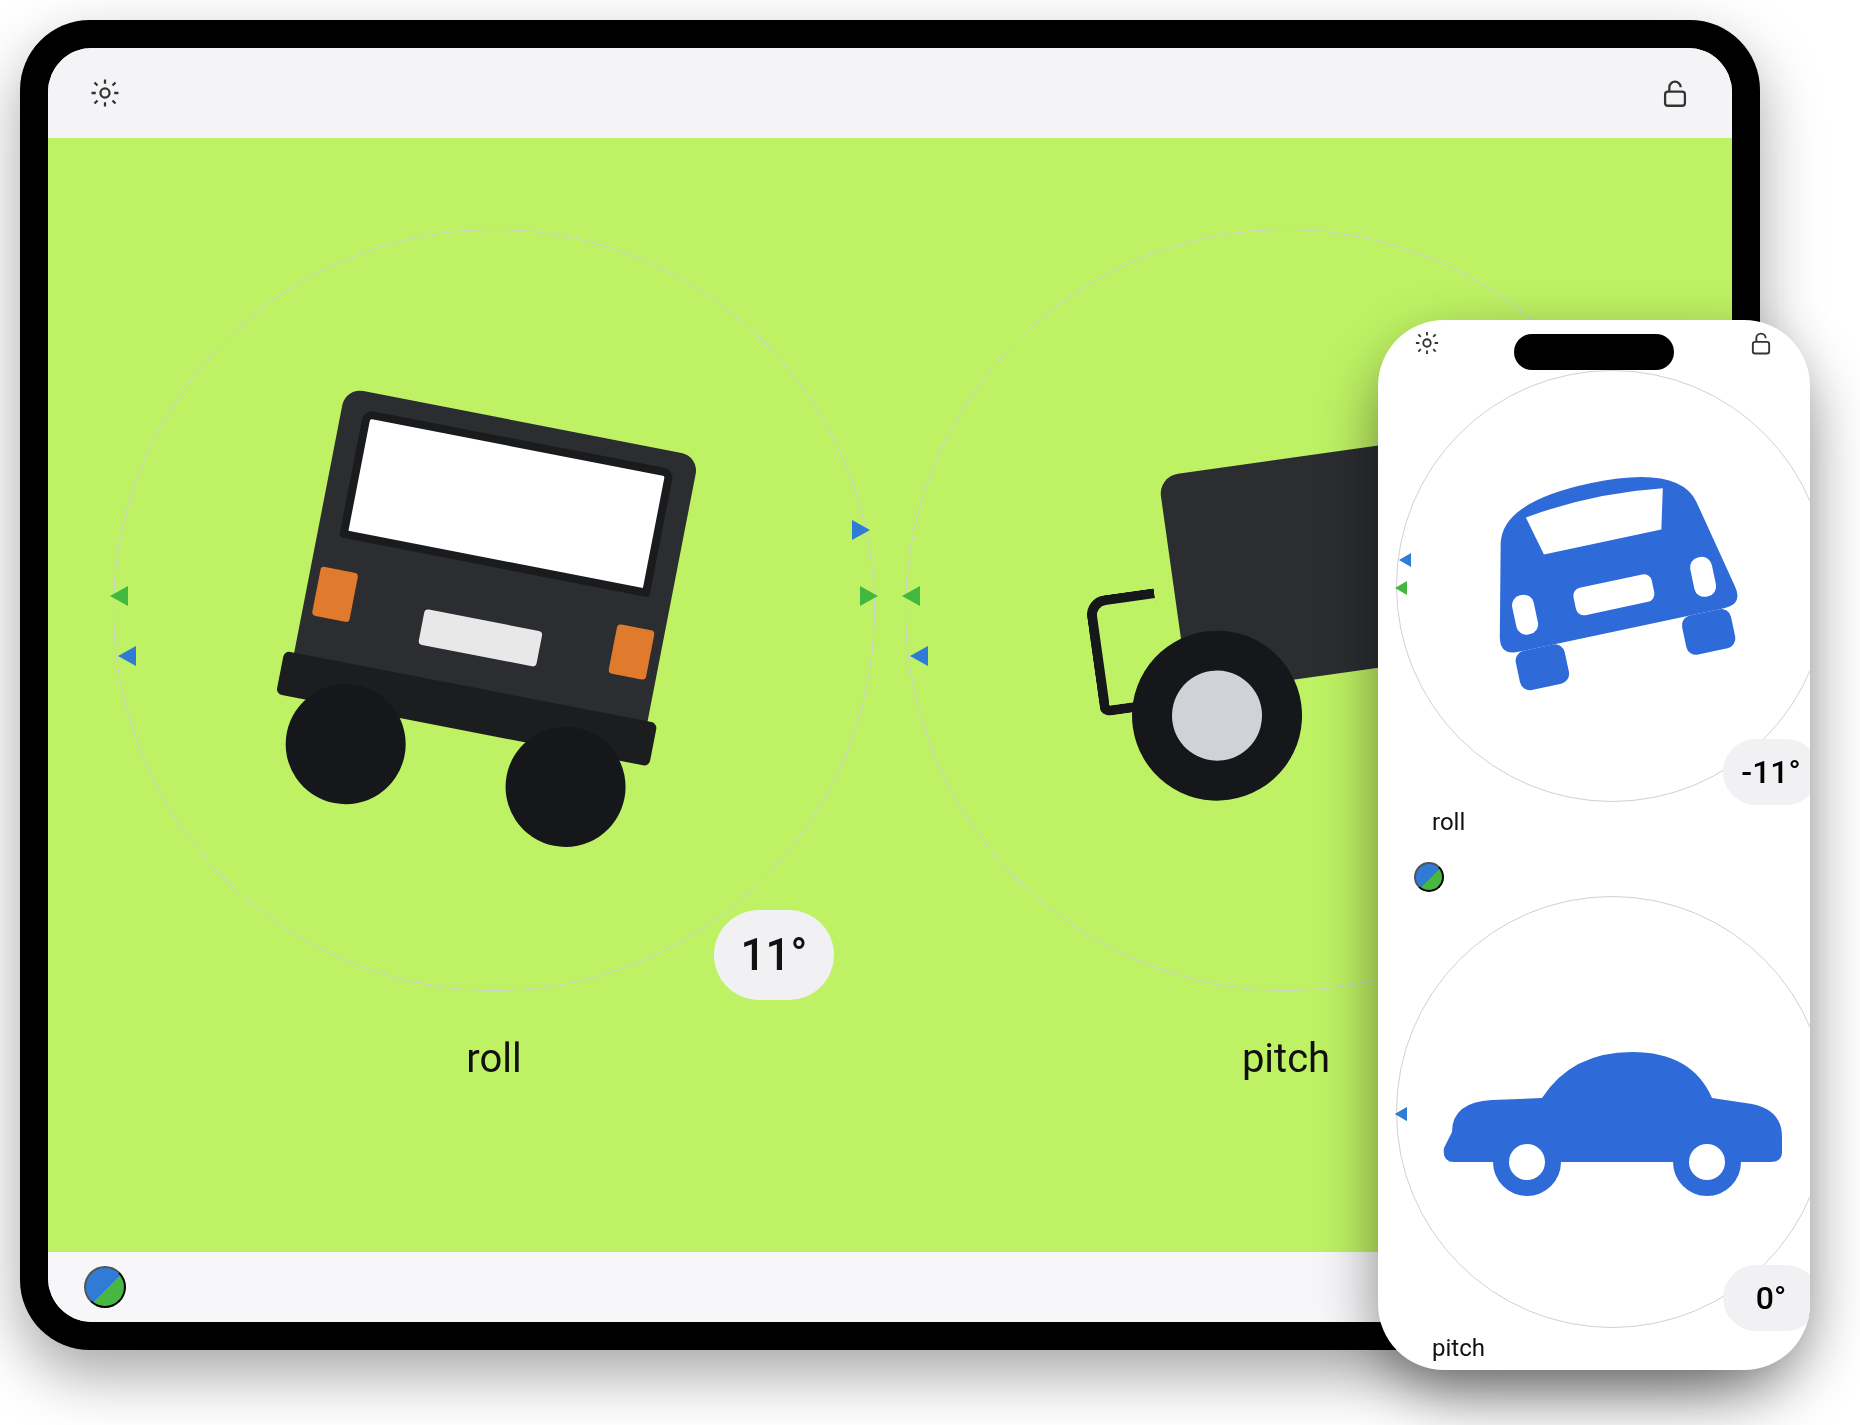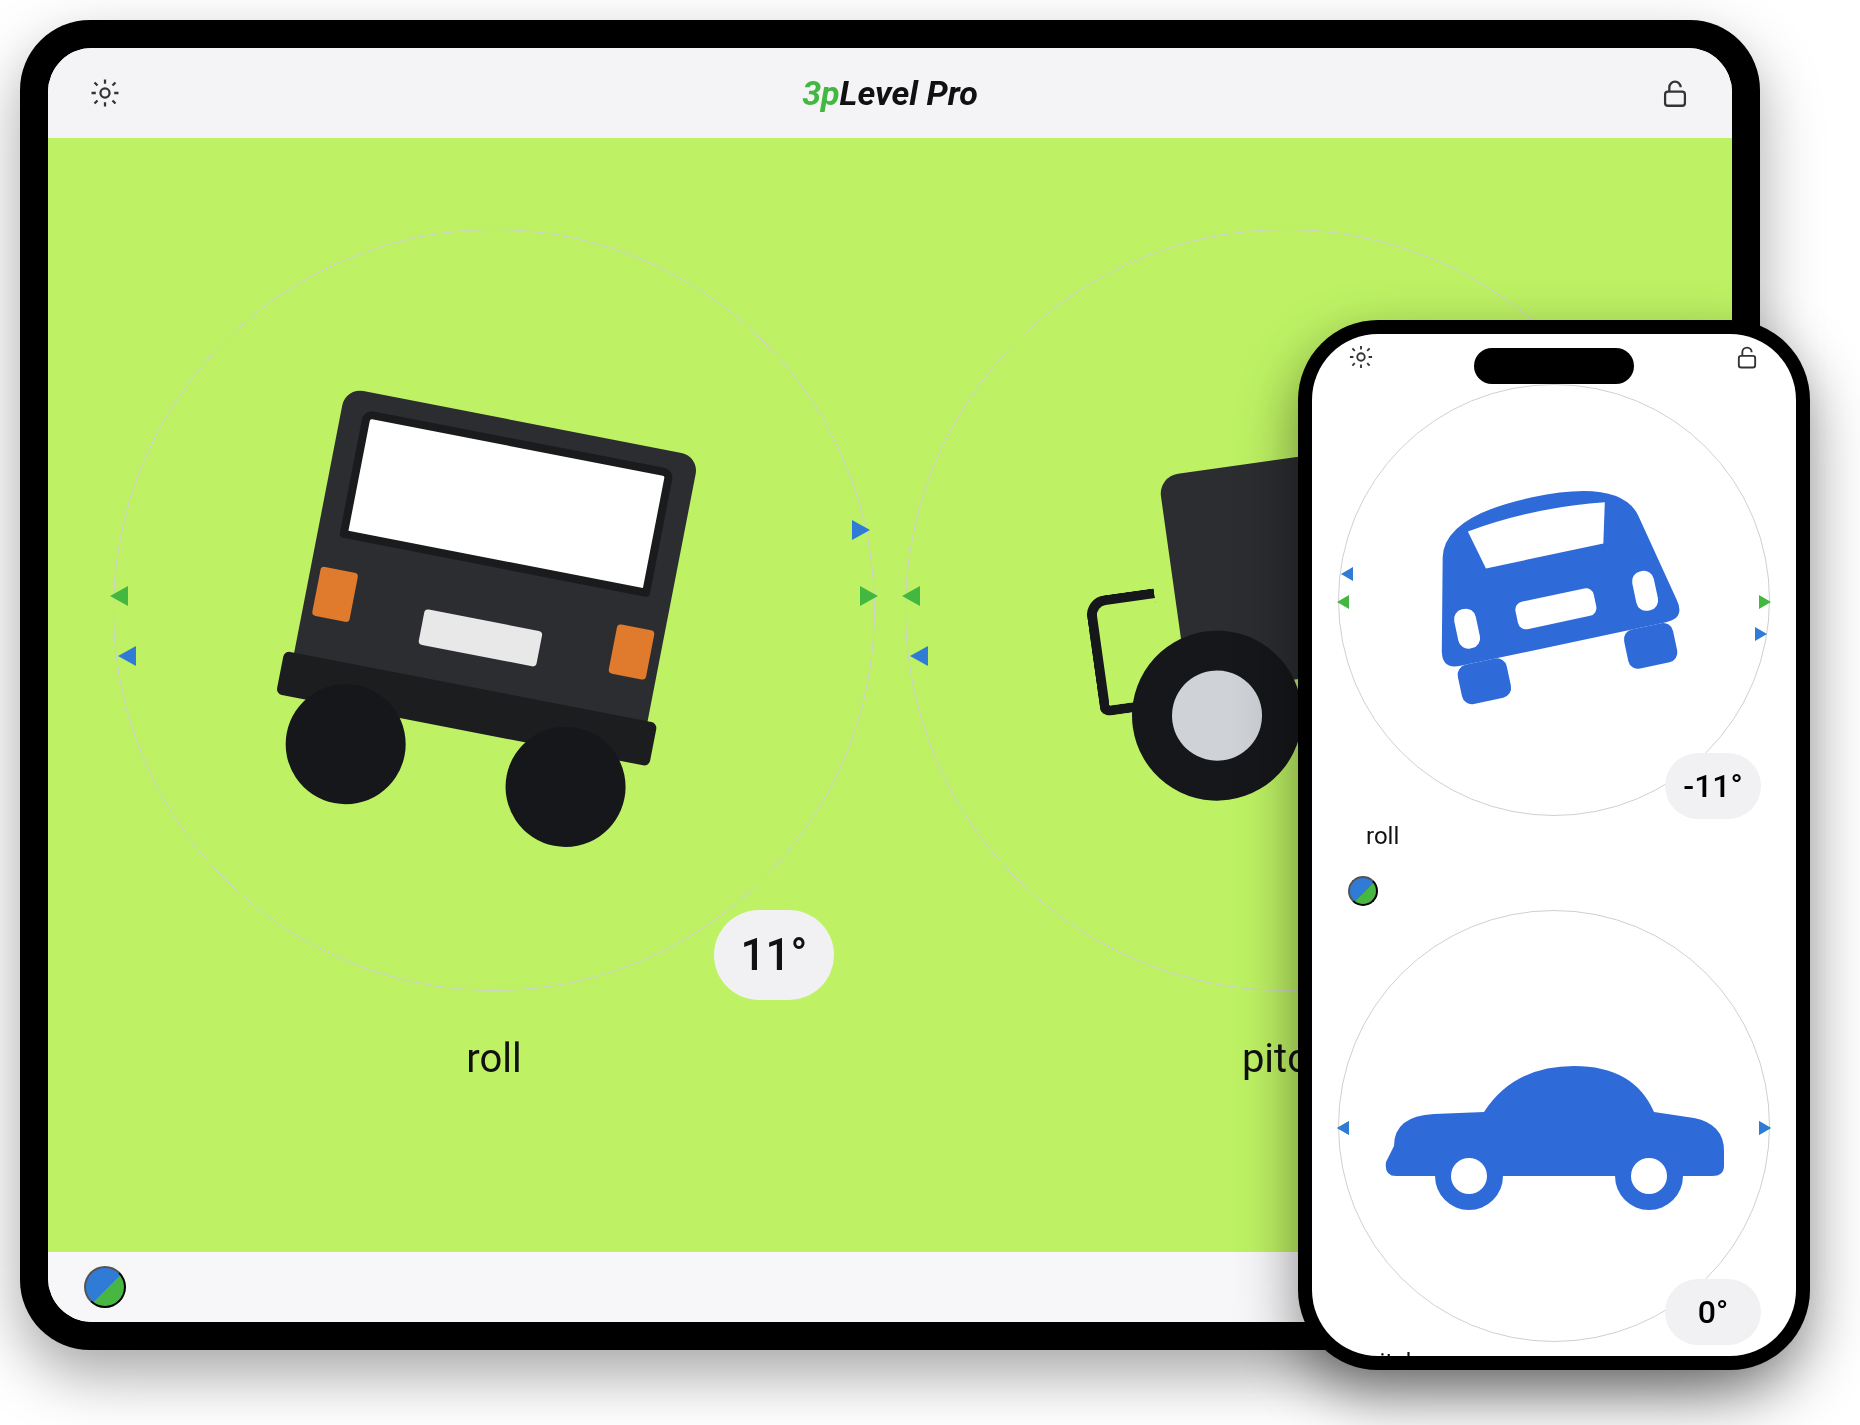--- a/index.html
+++ b/index.html
@@ -146,24 +146,24 @@
   }
   .globe{
     position:absolute; bottom:14px; left:36px;
     width:42px; height:42px; border-radius:50%;
     background: linear-gradient(135deg,#2f7bd6 55%, #48b742 55%);
   }
 
   
   .iphone-frame{
     position:absolute; right:50px; top:320px;
-    width:512px; height:1050px;
+    width:432px; height:1050px;
     background:#000; border-radius:80px;
     box-shadow:0 25px 60px rgba(0,0,0,.45);
-    padding:14px; box-sizing:border-box;
+    box-sizing:border-box;
   }
   .iphone-screen{
     width:100%; height:100%; background:#fff; border-radius:66px; overflow:hidden; position:relative;
     display:flex; flex-direction:column;
   }
   .notch{
     position:absolute; top:14px; left:50%; transform:translateX(-50%);
     width:160px; height:36px; background:#000; border-radius:20px;
   }
 
@@ -204,25 +204,20 @@
   <div class="ipad-screen">
 
     <div class="t-header">
       <button class="icon-btn" aria-label="settings">
         <svg width="34" height="34" viewBox="0 0 24 24" fill="none" stroke="#333" stroke-width="1.6">
           <circle cx="12" cy="12" r="3.2"></circle>
           <path d="M12 2.5v3M12 18.5v3M4.6 4.6l2.1 2.1M17.3 17.3l2.1 2.1M2.5 12h3M18.5 12h3M4.6 19.4l2.1-2.1M17.3 6.7l2.1-2.1"></path>
         </svg>
       </button>
 
-      <div class="t-title">
-        <span class="t-title-inner">
-          <span class="t-accent">3p</span><span class="t-rest">Level Pro</span>
-        </span>
-      </div>
 
       <button class="icon-btn" aria-label="lock">
         <svg width="34" height="34" viewBox="0 0 24 24" fill="none" stroke="#333" stroke-width="1.6">
           <rect x="5" y="11" width="14" height="10" rx="2"></rect>
           <path d="M8 11V8a4 4 0 0 1 8 0"></path>
         </svg>
       </button>
     </div>
 
     <div class="t-body">

